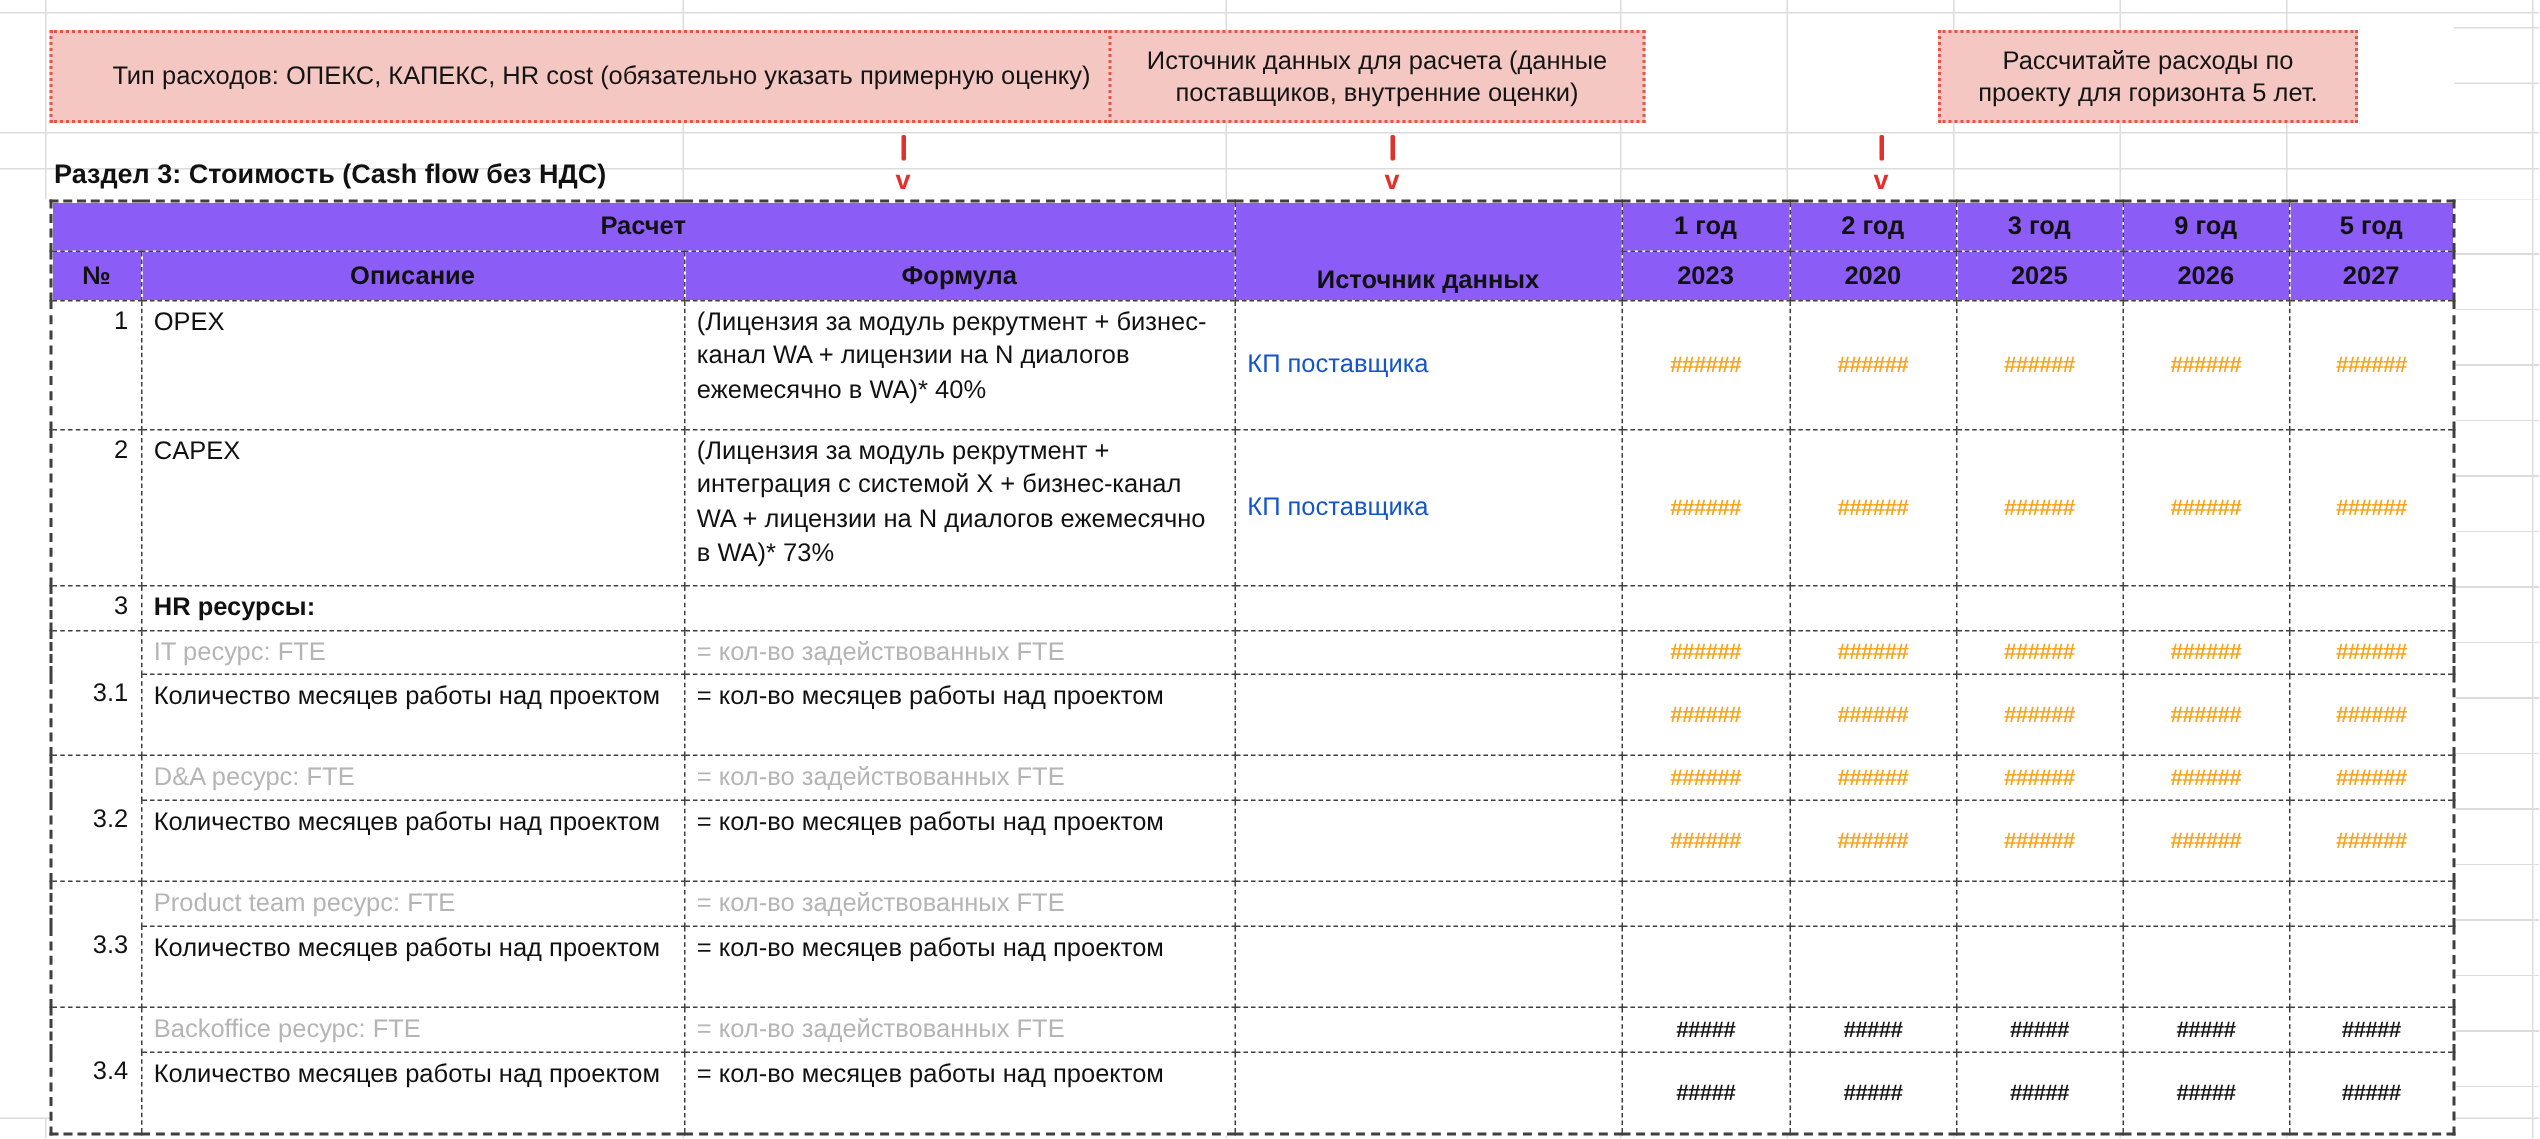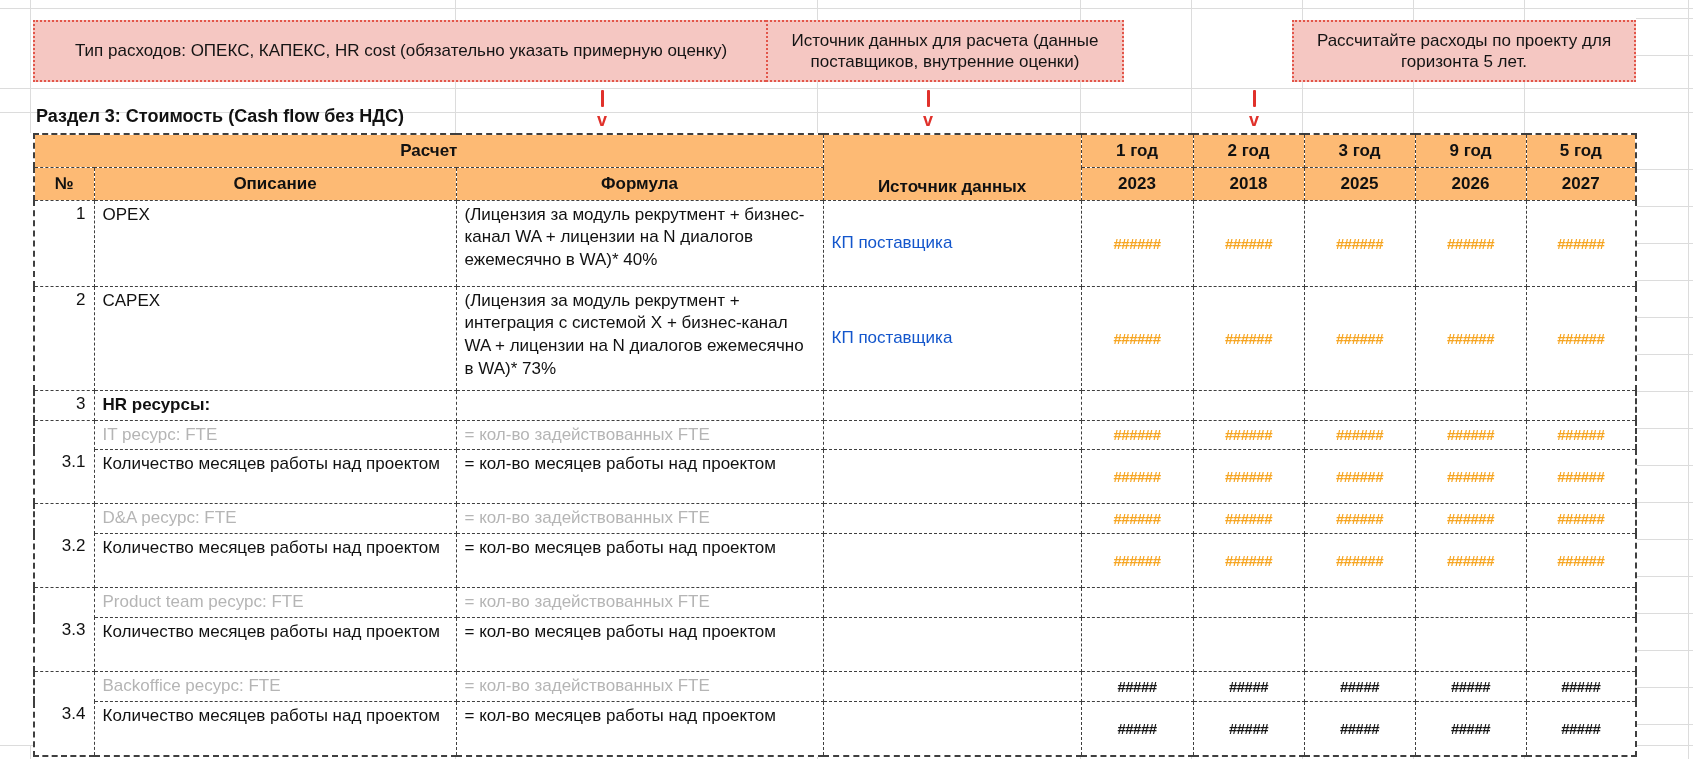--- a/index.html
+++ b/index.html
@@ -12,39 +12,39 @@
   .gl-v{width:1px;}
   .right-rows{position:absolute;left:1637px;top:133px;width:56px;height:612px;
       background:repeating-linear-gradient(to bottom,transparent 0 36px,#dcdcdc 36px 37px);}
 
   
   .callout{position:absolute;top:20px;height:62px;background:#F5C7C2;
       border:2px dotted #E25549;display:flex;align-items:center;justify-content:center;
       text-align:center;font-size:17px;line-height:1.25;color:#141414;
       padding:0 16px;box-sizing:border-box;}
   #callout1{left:33px;width:736px;}
-  #callout2{left:766px;width:358px;}
-  #callout3{left:1292px;width:344px;}
+  #callout2{left:739px;width:358px;}
+  #callout3{left:1292px;width:280px;}
 
   
   .arrow{position:absolute;top:90px;width:22px;height:42px;display:flex;
       flex-direction:column;align-items:center;color:#E0312B;}
   .arrow .bar{width:3px;height:17px;background:#E0312B;border-radius:1px;}
   .arrow .vee{font-size:18px;font-weight:bold;line-height:1;margin-top:4px;}
   #arrow1{left:591px;} #arrow2{left:917px;} #arrow3{left:1243px;}
 
   .section-title{position:absolute;left:36px;top:106px;font-size:18px;font-weight:bold;}
 
   
   .table-wrap{position:absolute;left:33px;top:133px;}
   table.cost{border-collapse:collapse;table-layout:fixed;width:1602px;background:#fff;
       font-size:17px;border:2px dashed #3f3f3f;}
   table.cost th,table.cost td{border:1px dashed #3f3f3f;padding:3px 8px;
       box-sizing:border-box;overflow:hidden;}
-  .hdr{background:#fdba74;font-weight:bold;text-align:center;vertical-align:middle;}
+  .hdr{background:#8b5cf6;font-weight:bold;text-align:center;vertical-align:middle;}
   .src-hdr{vertical-align:bottom;padding-bottom:7px;margin-left:20px;}
   tr.r-head{height:33px;}
   tr.h-opex{height:86px;} tr.h-capex{height:104px;} tr.h-sec{height:30px;}
   tr.h-fte{height:27px;} tr.h-months{height:54px;margin-top:39px;}
   td.num{text-align:right;vertical-align:top;padding-right:5px;}
   td.num-mid{vertical-align:middle;}
   td.desc,td.form{text-align:left;vertical-align:top;line-height:1.35;}
   td.muted{color:#B5B5B5;}
   td.src{vertical-align:middle;text-align:left;}
   a.kp{color:#1356CC;cursor:pointer;}
@@ -131,21 +131,21 @@
         <th class="hdr">2 год</th>
         <th class="hdr">3 год</th>
         <th class="hdr">9 год</th>
         <th class="hdr">5 год</th>
       </tr>
       <tr class="r-head">
         <th class="hdr">№</th>
         <th class="hdr">Описание</th>
         <th class="hdr">Формула</th>
         <th class="hdr">2023</th>
-        <th class="hdr">2018</th>
+        <th class="hdr">2020</th>
         <th class="hdr">2025</th>
         <th class="hdr">2026</th>
         <th class="hdr">2027</th>
       </tr>
 
       <tr class="h-opex">
         <td class="num">1</td>
         <td class="desc">OPEX</td>
         <td class="form">(Лицензия за модуль рекрутмент + бизнес-канал WA + лицензии на N диалогов ежемесячно в WA)* 40%</td>
         <td class="src"><a class="kp">КП поставщика</a></td>

